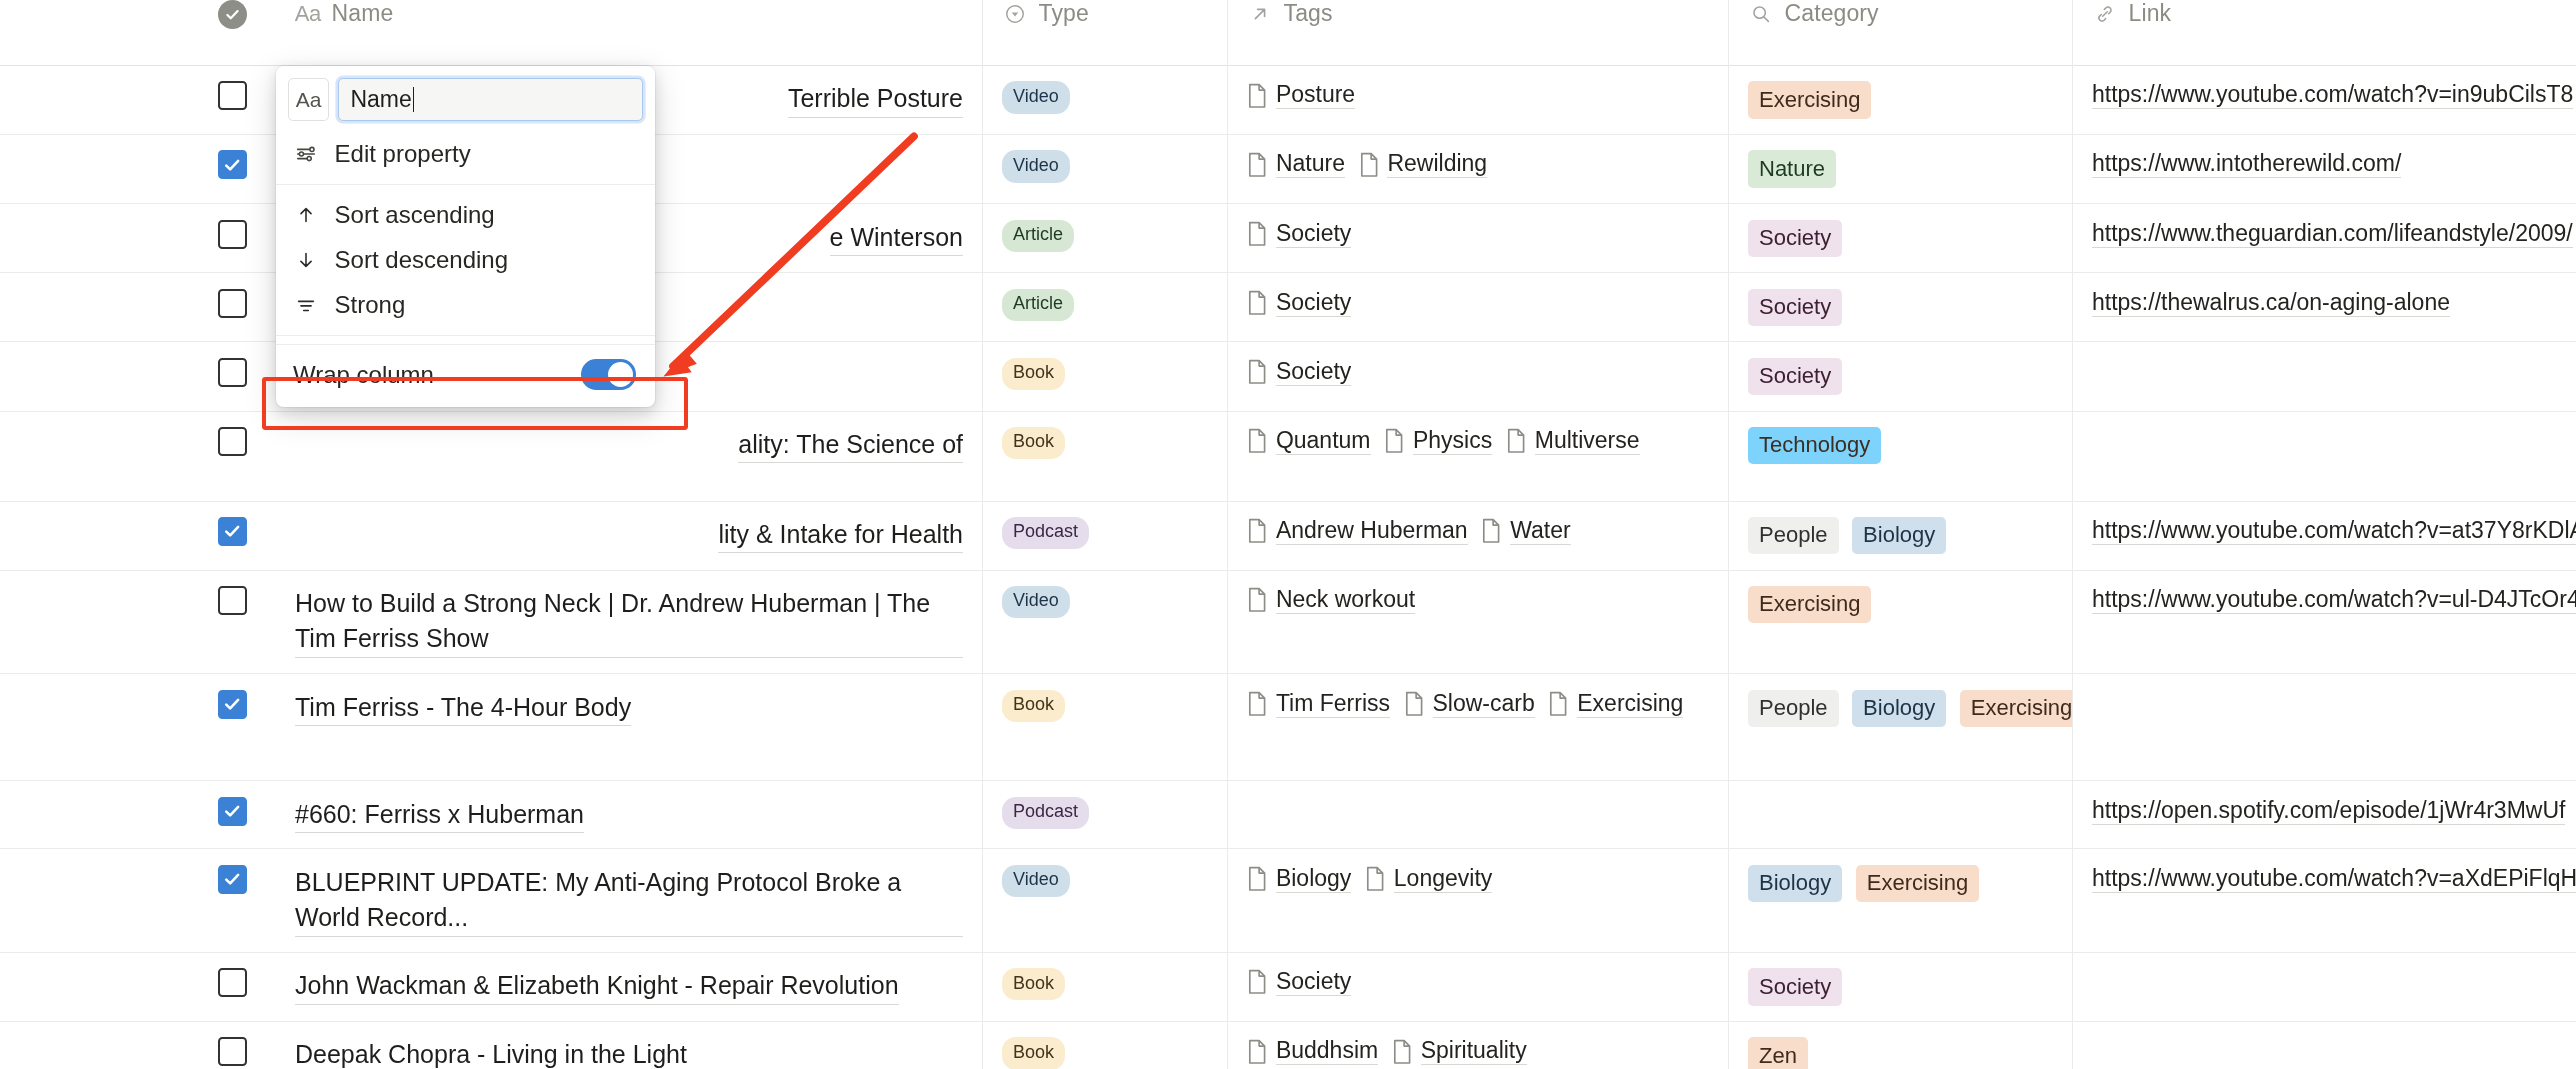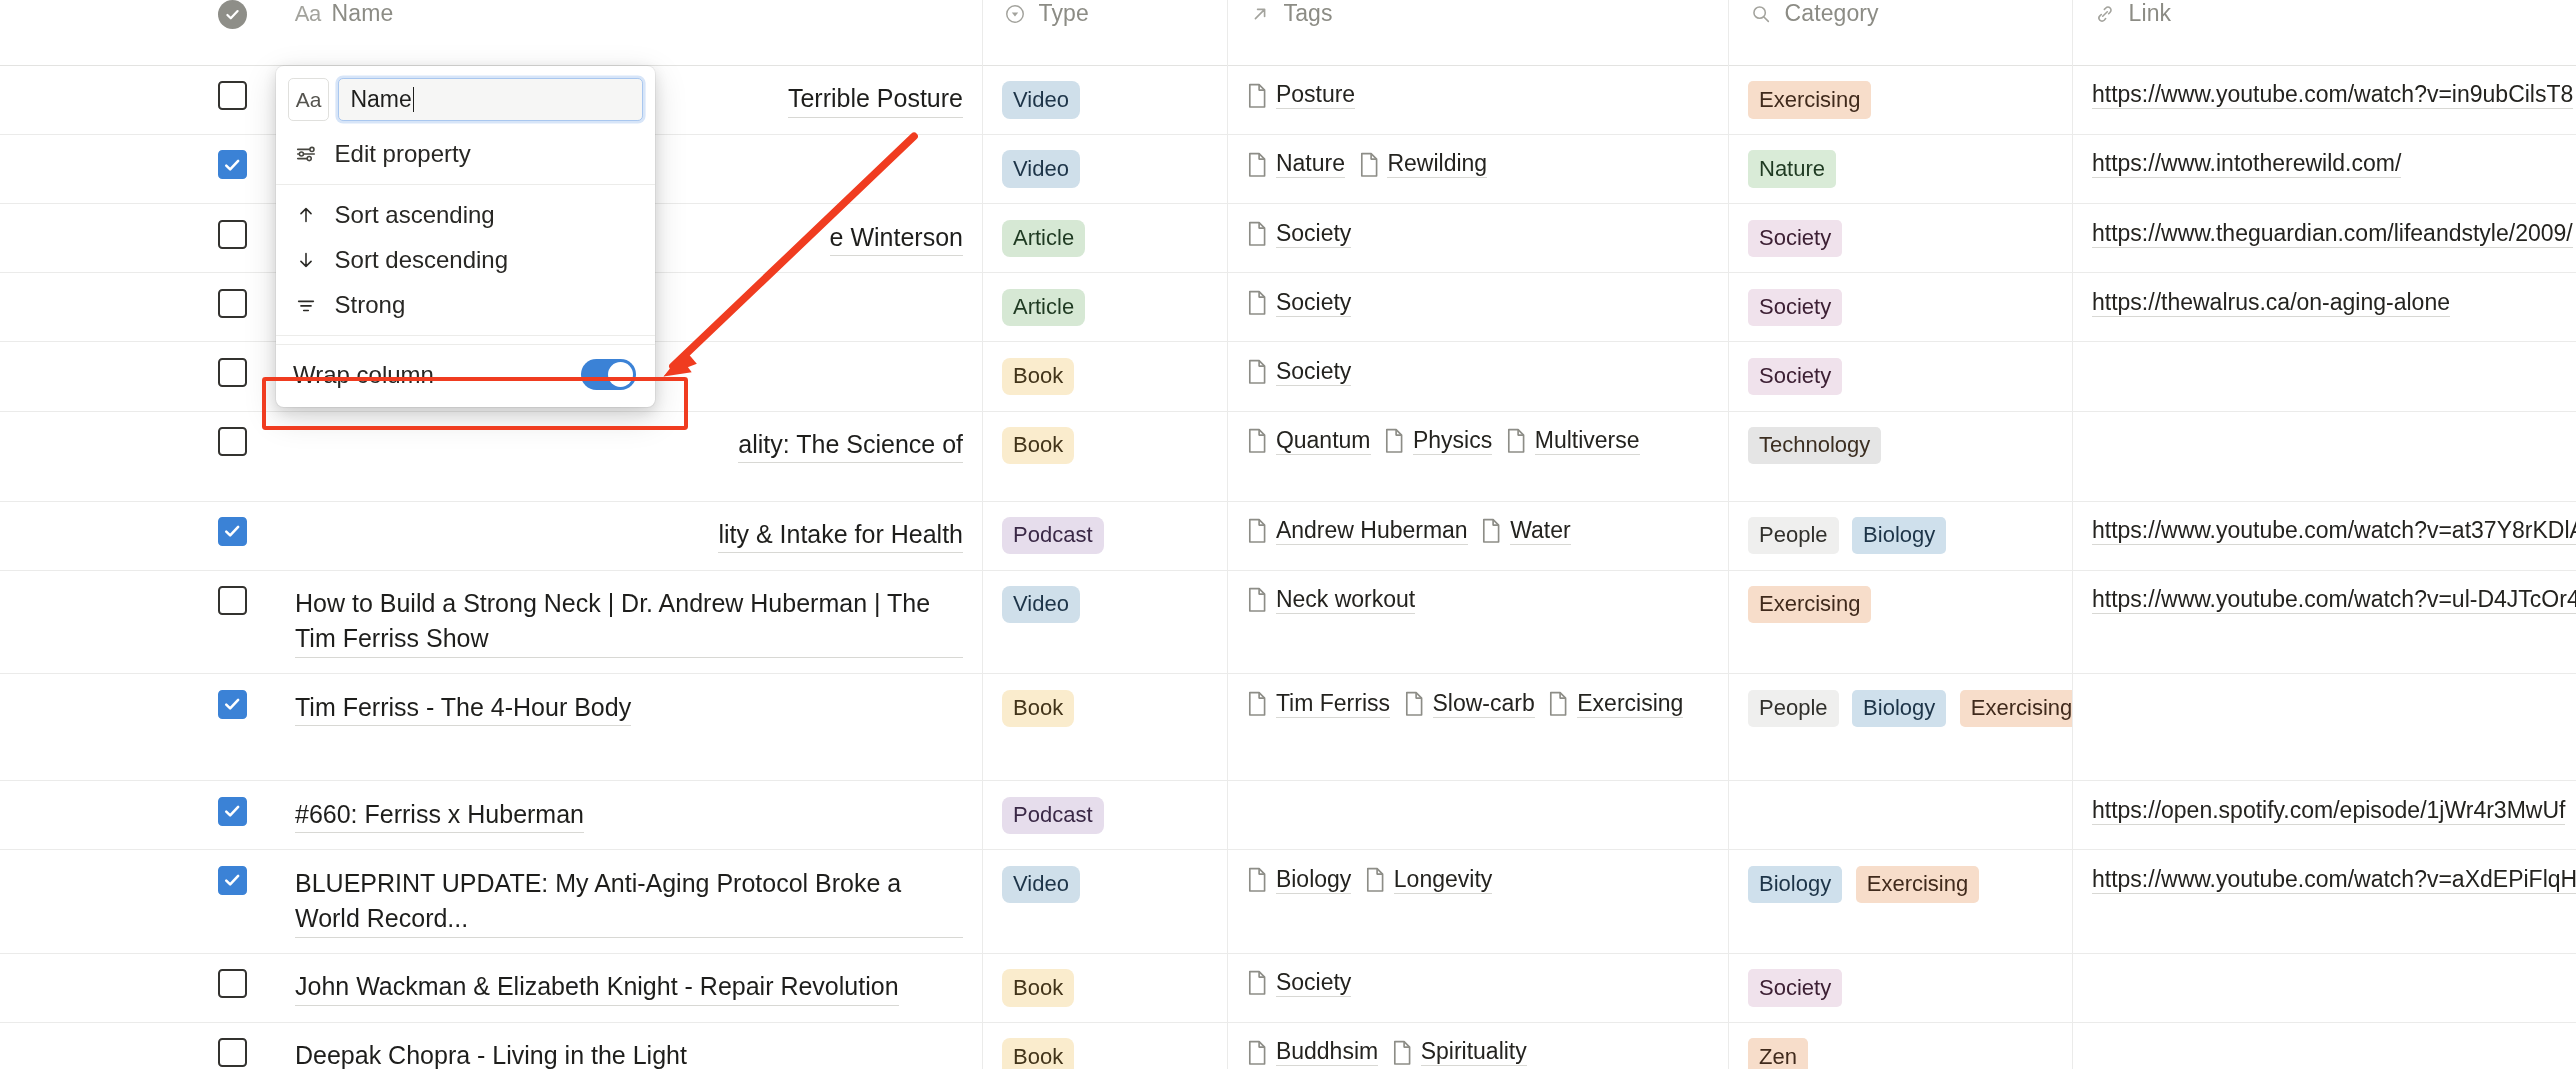--- a/index.html
+++ b/index.html
@@ -41,21 +41,21 @@
   .hdr-check svg { display:block; }
 
   
   .cbx { width:29px; height:29px; border:2.6px solid #33322f; border-radius:4.3px; background:#fff; }
   .cbx.on { background:#3b82d6; border-color:#3b82d6; display:flex; align-items:center; justify-content:center; }
 
   
   .name-txt { font-size:25px; color:#1e1e1c; line-height:1.42; border-bottom:0.9px solid #d8d8d4; display:inline; }
 
   
-  .badge { display:inline-flex; align-items:center; border-radius:8px; padding:3.4px 11px 5.1px; font-size:22px; line-height:1.32; white-space:nowrap; }
+  .badge { display:inline-flex; align-items:center; border-radius:14px; padding:3.4px 11px 5.1px; font-size:18px; line-height:1.32; white-space:nowrap; }
 
   
   .tagref { display:inline-flex; align-items:center; gap:8.5px; }
   .tagref .pg { width:20.4px; height:25.6px; flex:none; }
   .tagref .t { font-size:23px; color:#24231f; border-bottom:0.9px solid #d8d8d4; }
 
   
   .chip { display:inline-flex; align-items:center; border-radius:5.1px; padding:3.4px 11px 5.1px; font-size:22px; line-height:1.32; white-space:nowrap; }
 
   
@@ -326,21 +326,21 @@
             </span>
             <span class="tagref">
               <svg class="pg" viewBox="0 0 16 20">
                 <path d="M2.2 1.2h7.3l4.3 4.3v13.3H2.2z" fill="#fff" stroke="#8d8d87" stroke-width="1.3" stroke-linejoin="round"></path>
                 <path d="M9.5 1.2v4.3h4.3" fill="none" stroke="#8d8d87" stroke-width="1.3" stroke-linejoin="round"></path>
               </svg>
               <span class="t">Multiverse</span>
             </span>
           </div>
           <div class="cell c-cat" style="flex-wrap: nowrap; overflow: hidden;">
-            <span class="chip" style="background: #e5e5e5; color: rgb(60, 46, 33);">Technology</span>
+            <span class="chip" style="background: #7dd3fc; color: rgb(60, 46, 33);">Technology</span>
           </div>
           <div class="cell c-link" style="flex-wrap: nowrap; overflow: hidden;"></div>
         </div>
         <div class="row" style="min-height: 60px;">
           <div class="cell c-gutter"></div>
           <div class="cell c-check">
             <span class="cbx on">
               <svg width="20.4" height="20.4" viewBox="0 0 24 24">
                 <path d="M5 12.5l4.6 4.5L19 7" stroke="#fff" stroke-width="3" fill="none" stroke-linecap="round" stroke-linejoin="round"></path>
               </svg>

